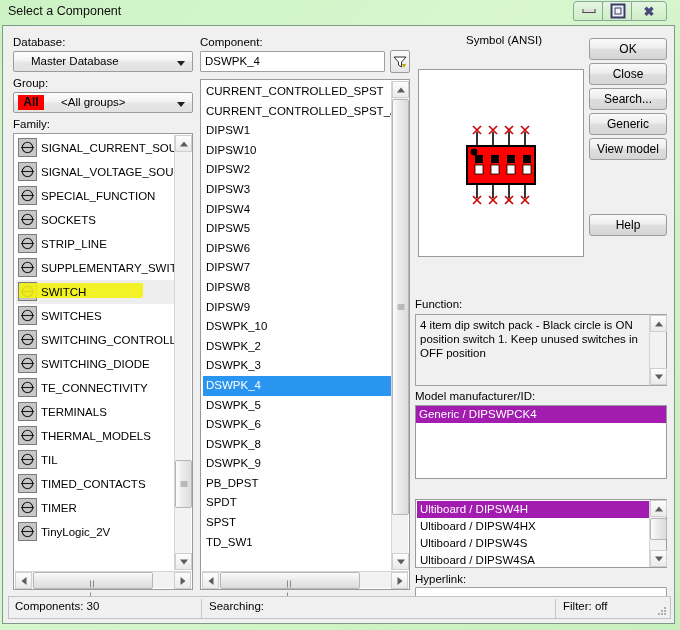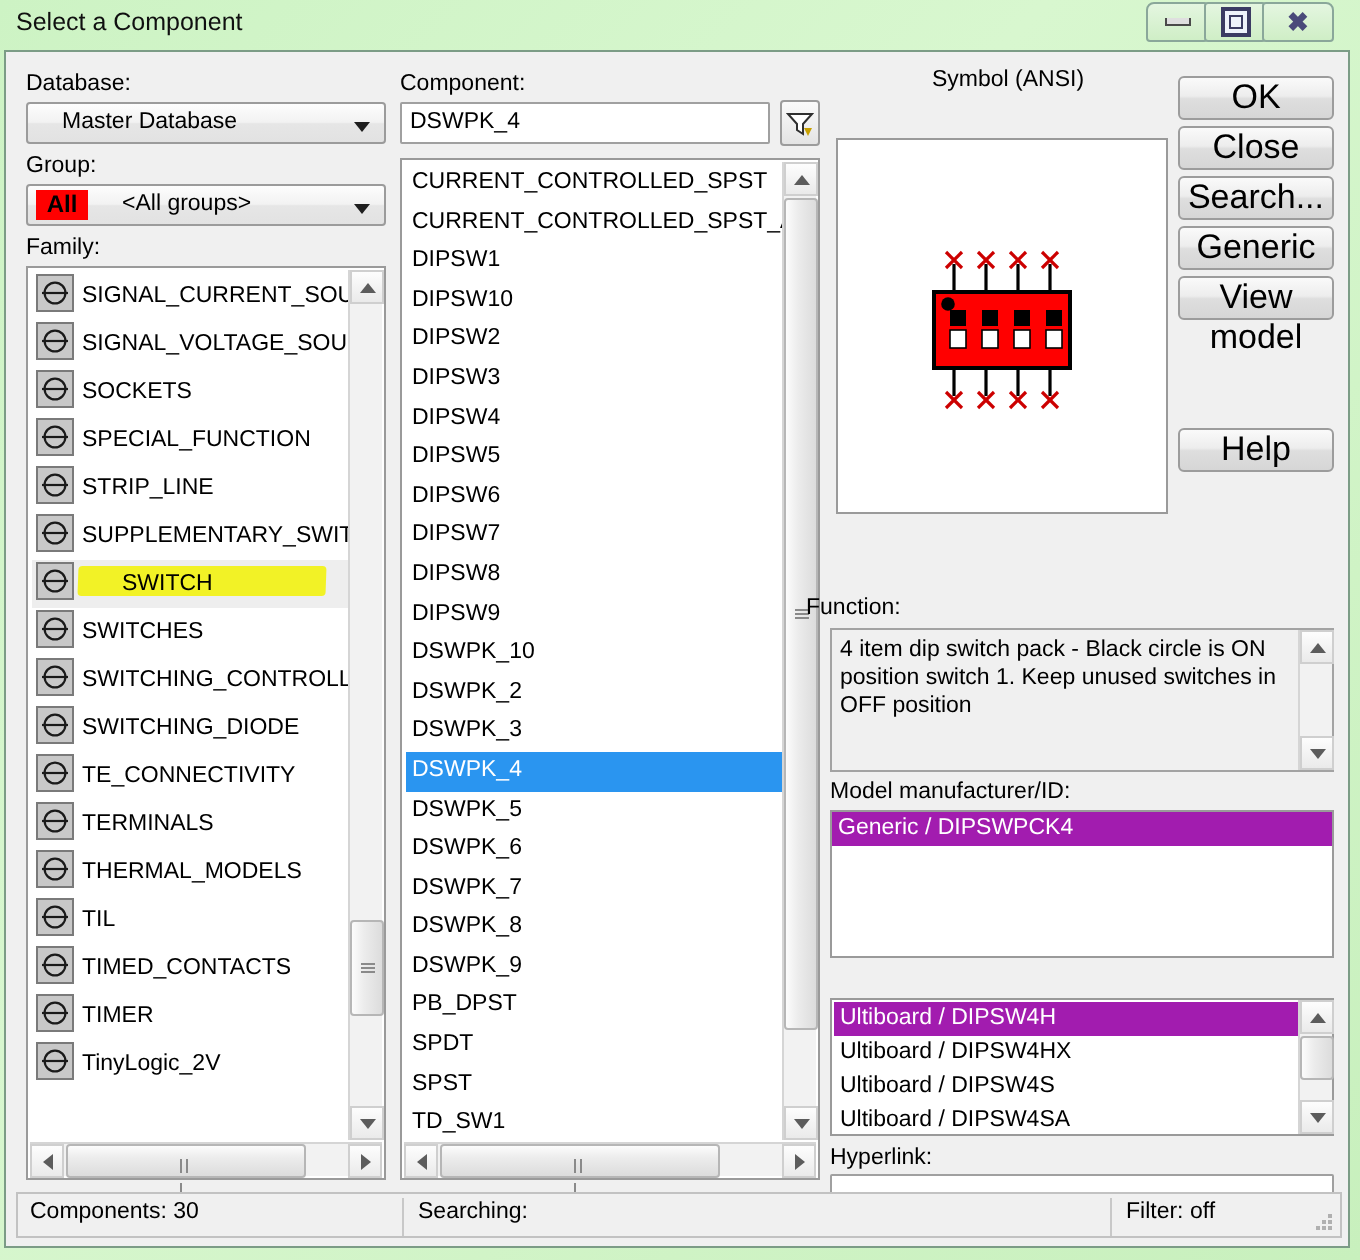--- a/index.html
+++ b/index.html
@@ -81,21 +81,21 @@
   .frow{
     position:relative;height:24px;line-height:24px;padding-left:2px;
     font-size:11.5px;white-space:nowrap;overflow:hidden;
   }
   .frow.sel{background:#eeeeee;}
   .ficon{
     display:inline-block;width:19px;height:19px;vertical-align:-5px;
     margin-right:4px;background:#c8c8c8;border:1px solid #7a7a7a;
     position:relative;overflow:hidden;box-sizing:border-box;
   }
-  .hl-wrap{position:relative;display:inline-block;margin-left:20px;}
+  .hl-wrap{position:relative;display:inline-block;}
   .highlight{
     position:absolute;left:-22px;top:3px;width:124px;height:15px;
     background:#f2f20a;opacity:.88;border-radius:2px;z-index:0;
     transform:skewX(-2deg);
   }
   .hl-text{position:relative;z-index:1;}
 
   .crow{
     height:19.6px;line-height:19.6px;padding-left:3px;font-size:11.5px;
     white-space:nowrap;overflow:hidden;color:#000;
@@ -137,21 +137,21 @@
     background:linear-gradient(to bottom,#fcfcfc,#ececec 40%,#dcdcdc 100%);
     border:1px solid #b6b6b6;border-radius:2px;}
   .hgrip{position:absolute;left:50%;top:50%;transform:translate(-50%,-50%);width:8px;height:7px;}
   .hgrip i{display:inline-block;width:1px;height:7px;background:#8a8a8a;margin:0 1px;}
 
   
   .btn{
     position:absolute;box-sizing:border-box;height:22px;width:78px;left:586px;
     border:1px solid #9c9c9c;border-radius:3px;
     background:linear-gradient(to bottom,#fafafa 0%,#ededed 45%,#dedede 52%,#d6d6d6 100%);
-    font-size:17px;text-align:center;line-height:20px;color:#000;
+    font-size:12px;text-align:center;line-height:20px;color:#000;
     font-family:"Liberation Sans",sans-serif;
   }
 
   
   #symbolbox{
     position:absolute;left:415px;top:43px;width:166px;height:188px;
     background:#fff;border:1px solid #9a9a9a;box-sizing:border-box;
   }
 
   
@@ -220,26 +220,26 @@
             </svg></span><span>SIGNAL_CURRENT_SOURCE</span></div>
         <div class="frow"><span class="ficon"><svg width="17" height="17" viewBox="0 0 17 17">
               <rect x="0" y="0" width="17" height="17" fill="#c8c8c8"></rect>
               <circle cx="8.5" cy="8.5" r="5.2" fill="none" stroke="#1a1a1a" stroke-width="1.1"></circle>
               <line x1="2" y1="8.5" x2="15" y2="8.5" stroke="#1a1a1a" stroke-width="1.1"></line>
             </svg></span><span>SIGNAL_VOLTAGE_SOURCE</span></div>
         <div class="frow"><span class="ficon"><svg width="17" height="17" viewBox="0 0 17 17">
               <rect x="0" y="0" width="17" height="17" fill="#c8c8c8"></rect>
               <circle cx="8.5" cy="8.5" r="5.2" fill="none" stroke="#1a1a1a" stroke-width="1.1"></circle>
               <line x1="2" y1="8.5" x2="15" y2="8.5" stroke="#1a1a1a" stroke-width="1.1"></line>
+            </svg></span><span>SPECIAL_FUNCTION</span></div>
+        <div class="frow"><span class="ficon"><svg width="17" height="17" viewBox="0 0 17 17">
+              <rect x="0" y="0" width="17" height="17" fill="#c8c8c8"></rect>
+              <circle cx="8.5" cy="8.5" r="5.2" fill="none" stroke="#1a1a1a" stroke-width="1.1"></circle>
+              <line x1="2" y1="8.5" x2="15" y2="8.5" stroke="#1a1a1a" stroke-width="1.1"></line>
             </svg></span><span>SOCKETS</span></div>
-        <div class="frow"><span class="ficon"><svg width="17" height="17" viewBox="0 0 17 17">
-              <rect x="0" y="0" width="17" height="17" fill="#c8c8c8"></rect>
-              <circle cx="8.5" cy="8.5" r="5.2" fill="none" stroke="#1a1a1a" stroke-width="1.1"></circle>
-              <line x1="2" y1="8.5" x2="15" y2="8.5" stroke="#1a1a1a" stroke-width="1.1"></line>
-            </svg></span><span>SPECIAL_FUNCTION</span></div>
         <div class="frow"><span class="ficon"><svg width="17" height="17" viewBox="0 0 17 17">
               <rect x="0" y="0" width="17" height="17" fill="#c8c8c8"></rect>
               <circle cx="8.5" cy="8.5" r="5.2" fill="none" stroke="#1a1a1a" stroke-width="1.1"></circle>
               <line x1="2" y1="8.5" x2="15" y2="8.5" stroke="#1a1a1a" stroke-width="1.1"></line>
             </svg></span><span>STRIP_LINE</span></div>
         <div class="frow"><span class="ficon"><svg width="17" height="17" viewBox="0 0 17 17">
               <rect x="0" y="0" width="17" height="17" fill="#c8c8c8"></rect>
               <circle cx="8.5" cy="8.5" r="5.2" fill="none" stroke="#1a1a1a" stroke-width="1.1"></circle>
               <line x1="2" y1="8.5" x2="15" y2="8.5" stroke="#1a1a1a" stroke-width="1.1"></line>
             </svg></span><span>SUPPLEMENTARY_SWITCHING</span></div>
@@ -354,21 +354,20 @@
         <div class="crow">DIPSW6</div>
         <div class="crow">DIPSW7</div>
         <div class="crow">DIPSW8</div>
         <div class="crow">DIPSW9</div>
         <div class="crow">DSWPK_10</div>
         <div class="crow">DSWPK_2</div>
         <div class="crow">DSWPK_3</div>
         <div class="crow sel">DSWPK_4</div>
         <div class="crow">DSWPK_5</div>
         <div class="crow">DSWPK_6</div>
-        <div class="crow">DSWPK_7</div>
         <div class="crow">DSWPK_8</div>
         <div class="crow">DSWPK_9</div>
         <div class="crow">PB_DPST</div>
         <div class="crow">SPDT</div>
         <div class="crow">SPST</div>
         <div class="crow">TD_SW1</div>
       </div>
 
     <div class="vsb" style="right:1px;top:1px;height:489px;">
       <div class="sbbtn" style="top:0;">
@@ -453,21 +452,21 @@
     </svg>
   </div>
 
   <div class="btn" style="top:12px;">OK</div>
   <div class="btn" style="top:37px;">Close</div>
   <div class="btn" style="top:62px;">Search...</div>
   <div class="btn" style="top:87px;">Generic report</div>
   <div class="btn" style="top:112px;">View model</div>
   <div class="btn" style="top:188px;">Help</div>
 
-  <div class="lbl" style="left:400px;top:272px;">Function:</div>
+  <div class="lbl" style="left:412px;top:272px;">Function:</div>
   <div id="functionbox">
     <div id="functext">4 item dip switch pack - Black circle is ON position switch 1. Keep unused switches in OFF position</div>
     <div class="vsb" style="right:0;top:0;height:70px;">
       <div class="sbbtn" style="top:0;">
           <span class="tri up"></span>
         </div>
       <div class="sbbtn" style="top:53px;">
           <span class="tri dn"></span>
         </div>
     </div>

